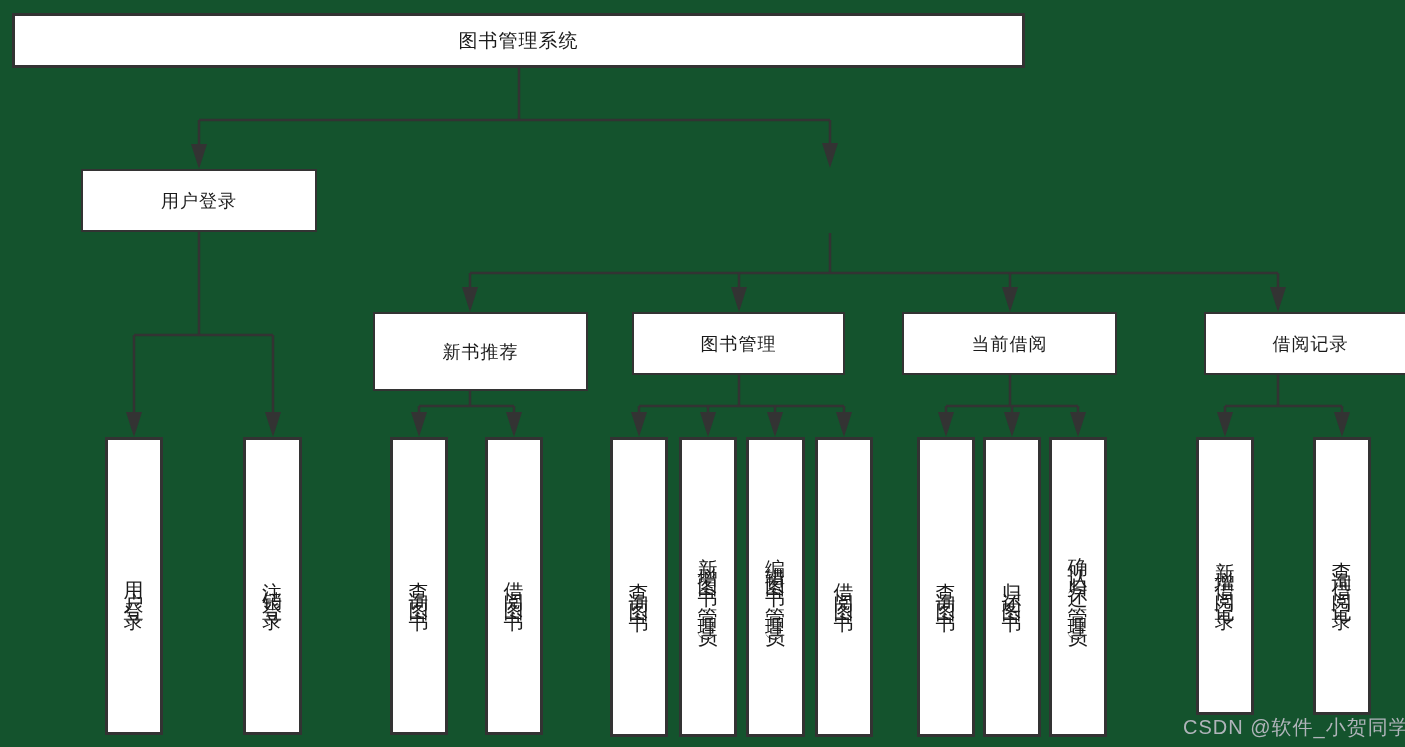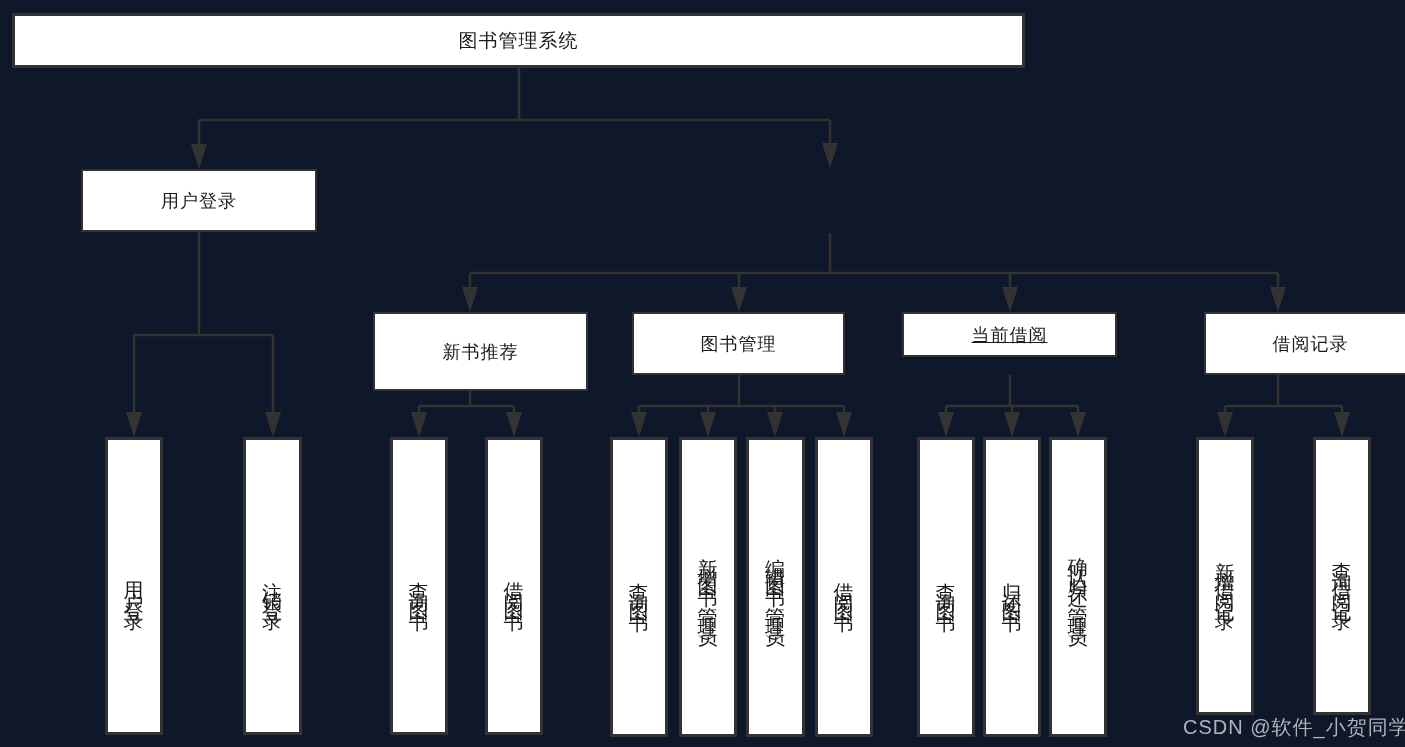--- a/index.html
+++ b/index.html
@@ -1,20 +1,20 @@
 <!DOCTYPE html>
 <html><head>
 <meta charset="utf-8">
 <style>
   html, body { margin: 0; padding: 0; background: #ffffff; }
   .stage {
     position: relative;
     width: 1405px;
     height: 747px;
-    background: #0f172a;
+    background: #14532d;
     font-family: "Liberation Sans", "DejaVu Sans", sans-serif;
     color: #1a1a1a;
     overflow: hidden;
   }
   .hbox {
     position: absolute;
     box-sizing: border-box;
     border: 2px solid #333333;
     background: #ffffff;
     display: flex;
@@ -133,21 +133,21 @@
   <div class="hbox" style="left:81px; top:169px; width:236px; height:63px;">
     <span>用户登录</span>
   </div>
 
   <div class="hbox" style="left:373px; top:312px; width:215px; height:79px;">
     <span>新书推荐</span>
   </div>
   <div class="hbox" style="left:632px; top:312px; width:213px; height:63px;">
     <span>图书管理</span>
   </div>
-  <div class="hbox" style="left:902px; top:312px; width:215px; height:45px;text-decoration:underline;">
+  <div class="hbox" style="left:902px; top:312px; width:215px; height:63px;">
     <span>当前借阅</span>
   </div>
   <div class="hbox" style="left:1172px; top:312px; width:213px; height:63px;margin-left:32px;">
     <span>借阅记录</span>
   </div>
 
   <div class="vbox" style="left:105px; top:437px; width:58px; height:298px;">
     <span>用户登录</span>
   </div>
   <div class="vbox" style="left:243px; top:437px; width:59px; height:298px;">

